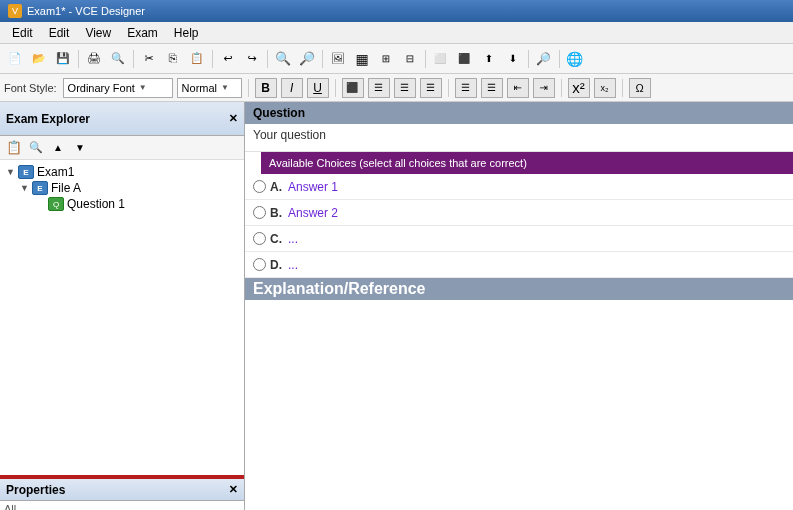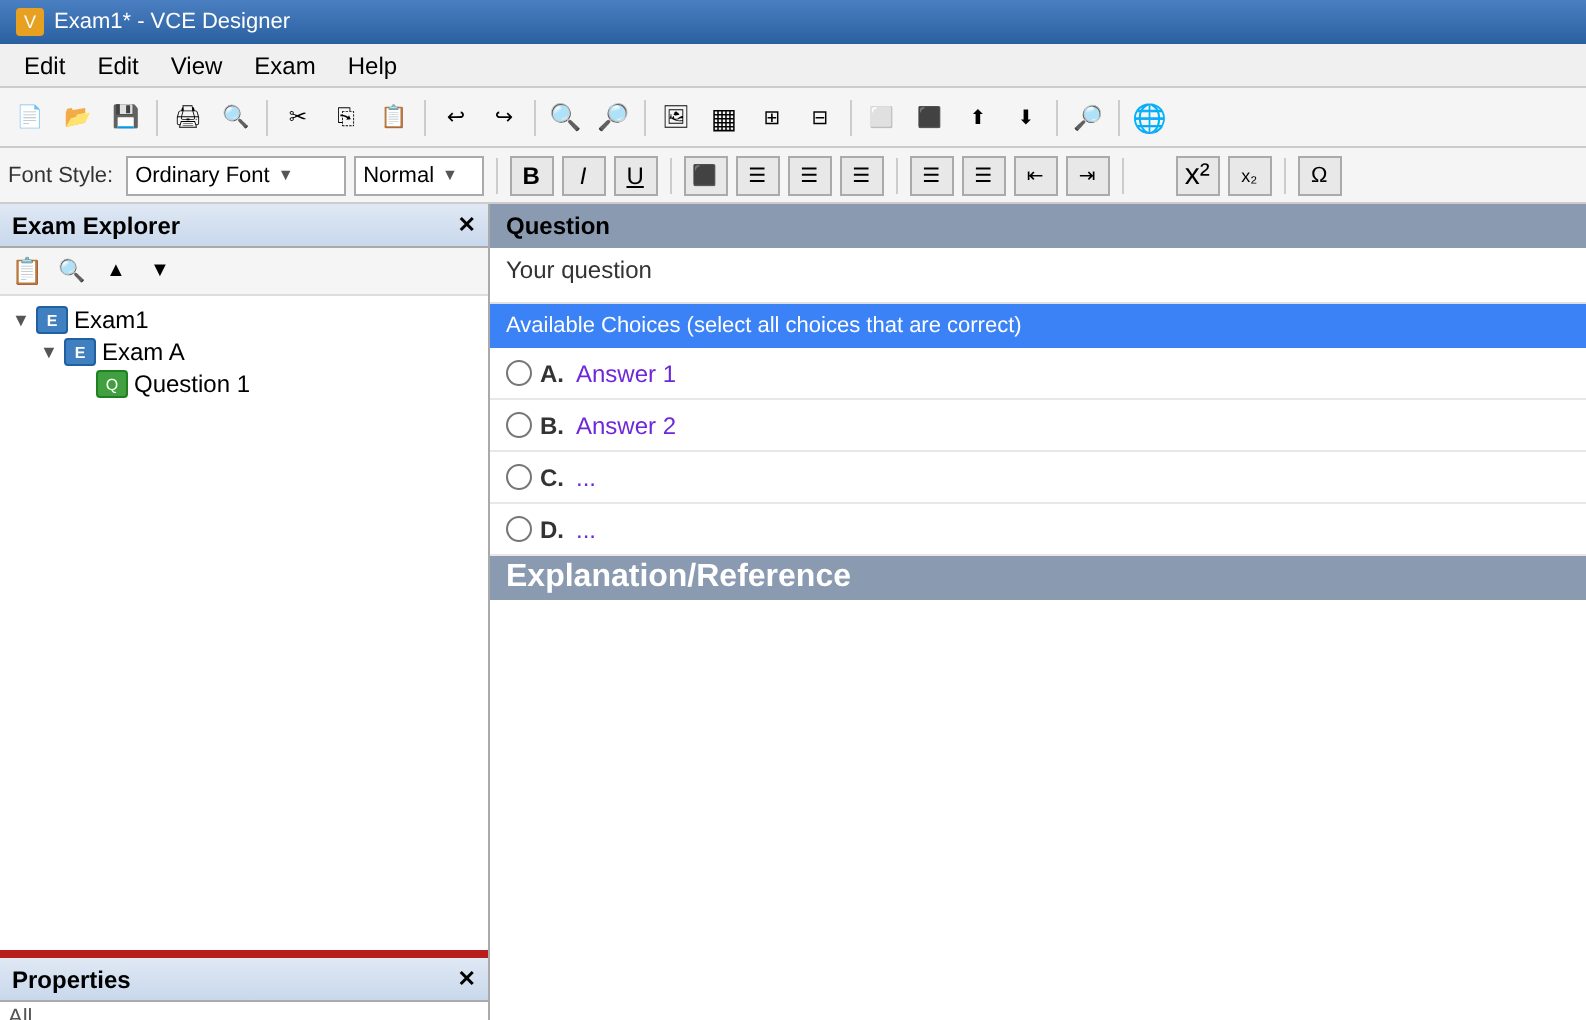--- a/index.html
+++ b/index.html
@@ -101,21 +101,21 @@
     }
     .panel-header {
       background: linear-gradient(to bottom, #e0e8f4, #c8d8ec);
       border-bottom: 1px solid #aaa;
       padding: 2px 6px;
       font-size: 12px;
       font-weight: bold;
       display: flex;
       align-items: center;
       justify-content: space-between;
-      height: 22px;
+      height: 34px;
     }
     .panel-close { cursor: pointer; font-size: 11px; }
     .explorer-toolbar {
       background: #f5f5f5;
       border-bottom: 1px solid #ddd;
       display: flex;
       align-items: center;
       height: 24px;
       padding: 2px 4px;
       gap: 2px;
@@ -181,27 +181,28 @@
       align-items: center;
     }
     .question-text {
       padding: 4px 8px;
       font-size: 12px;
       color: #333;
       border-bottom: 1px solid #e0e0e0;
       min-height: 28px;
     }
     .choices-header {
-      background: #3b82f6;
+      background: #701a75;
       color: white;
       padding: 2px 8px;
       font-size: 11px;
       height: 22px;
       display: flex;
       align-items: center;
+      margin-left: 16px;
     }
     .choice-row {
       display: flex;
       align-items: center;
       padding: 3px 8px;
       border-bottom: 1px solid #e8e8e8;
       min-height: 26px;
     }
     .choice-radio { margin-right: 4px; }
     .choice-letter { font-weight: bold; margin-right: 6px; color: #333; font-size: 12px; }
@@ -292,21 +293,21 @@
   <button class="font-btn" style="font-size:10px;">⬛</button>
   <button class="font-btn" style="font-size:10px;">☰</button>
   <button class="font-btn" style="font-size:10px;">☰</button>
   <button class="font-btn" style="font-size:10px;">☰</button>
   <div class="tb-sep"></div>
   <button class="font-btn" style="font-size:10px;">☰</button>
   <button class="font-btn" style="font-size:10px;">☰</button>
   <button class="font-btn" style="font-size:10px;">⇤</button>
   <button class="font-btn" style="font-size:10px;">⇥</button>
   <div class="tb-sep"></div>
-  <button class="font-btn" style="font-size:15px;margin-left:20px;">x²</button>
+  <button class="font-btn" style="font-size:15px;">x²</button>
   <button class="font-btn" style="font-size:9px;">x₂</button>
   <div class="tb-sep"></div>
   <button class="font-btn" style="font-size:11px;">Ω</button>
 </div>
 
 <div class="main-layout">
 
   <div class="left-panel">
 
     <div class="panel-header">
@@ -325,21 +326,21 @@
 
       <div class="tree-item" style="padding-left: 2px;">
         <span class="tree-toggle">▼</span>
         <span class="tree-icon icon-exam" style="background:#4080c0; width:16px; height:14px; display:inline-block; border-radius:2px; text-align:center; line-height:14px; color:white; font-size:8px; font-weight:bold; margin-right:3px;">E</span>
         <span class="tree-label">Exam1</span>
       </div>
 
       <div class="tree-item" style="padding-left: 16px;">
         <span class="tree-toggle">▼</span>
         <span class="tree-icon icon-exam" style="background:#4080c0; width:16px; height:14px; display:inline-block; border-radius:2px; text-align:center; line-height:14px; color:white; font-size:8px; font-weight:bold; margin-right:3px;">E</span>
-        <span class="tree-label">Exam A</span>
+        <span class="tree-label">File A</span>
       </div>
 
       <div class="tree-item" style="padding-left: 32px;">
         <span class="tree-toggle" style="width:12px;"></span>
         <span class="tree-icon icon-question" style="background:#40a040; width:16px; height:14px; display:inline-block; border-radius:2px; text-align:center; line-height:14px; color:white; font-size:8px; margin-right:3px;">Q</span>
         <span class="tree-label">Question 1</span>
       </div>
     </div>
 
     <div class="properties-panel">

